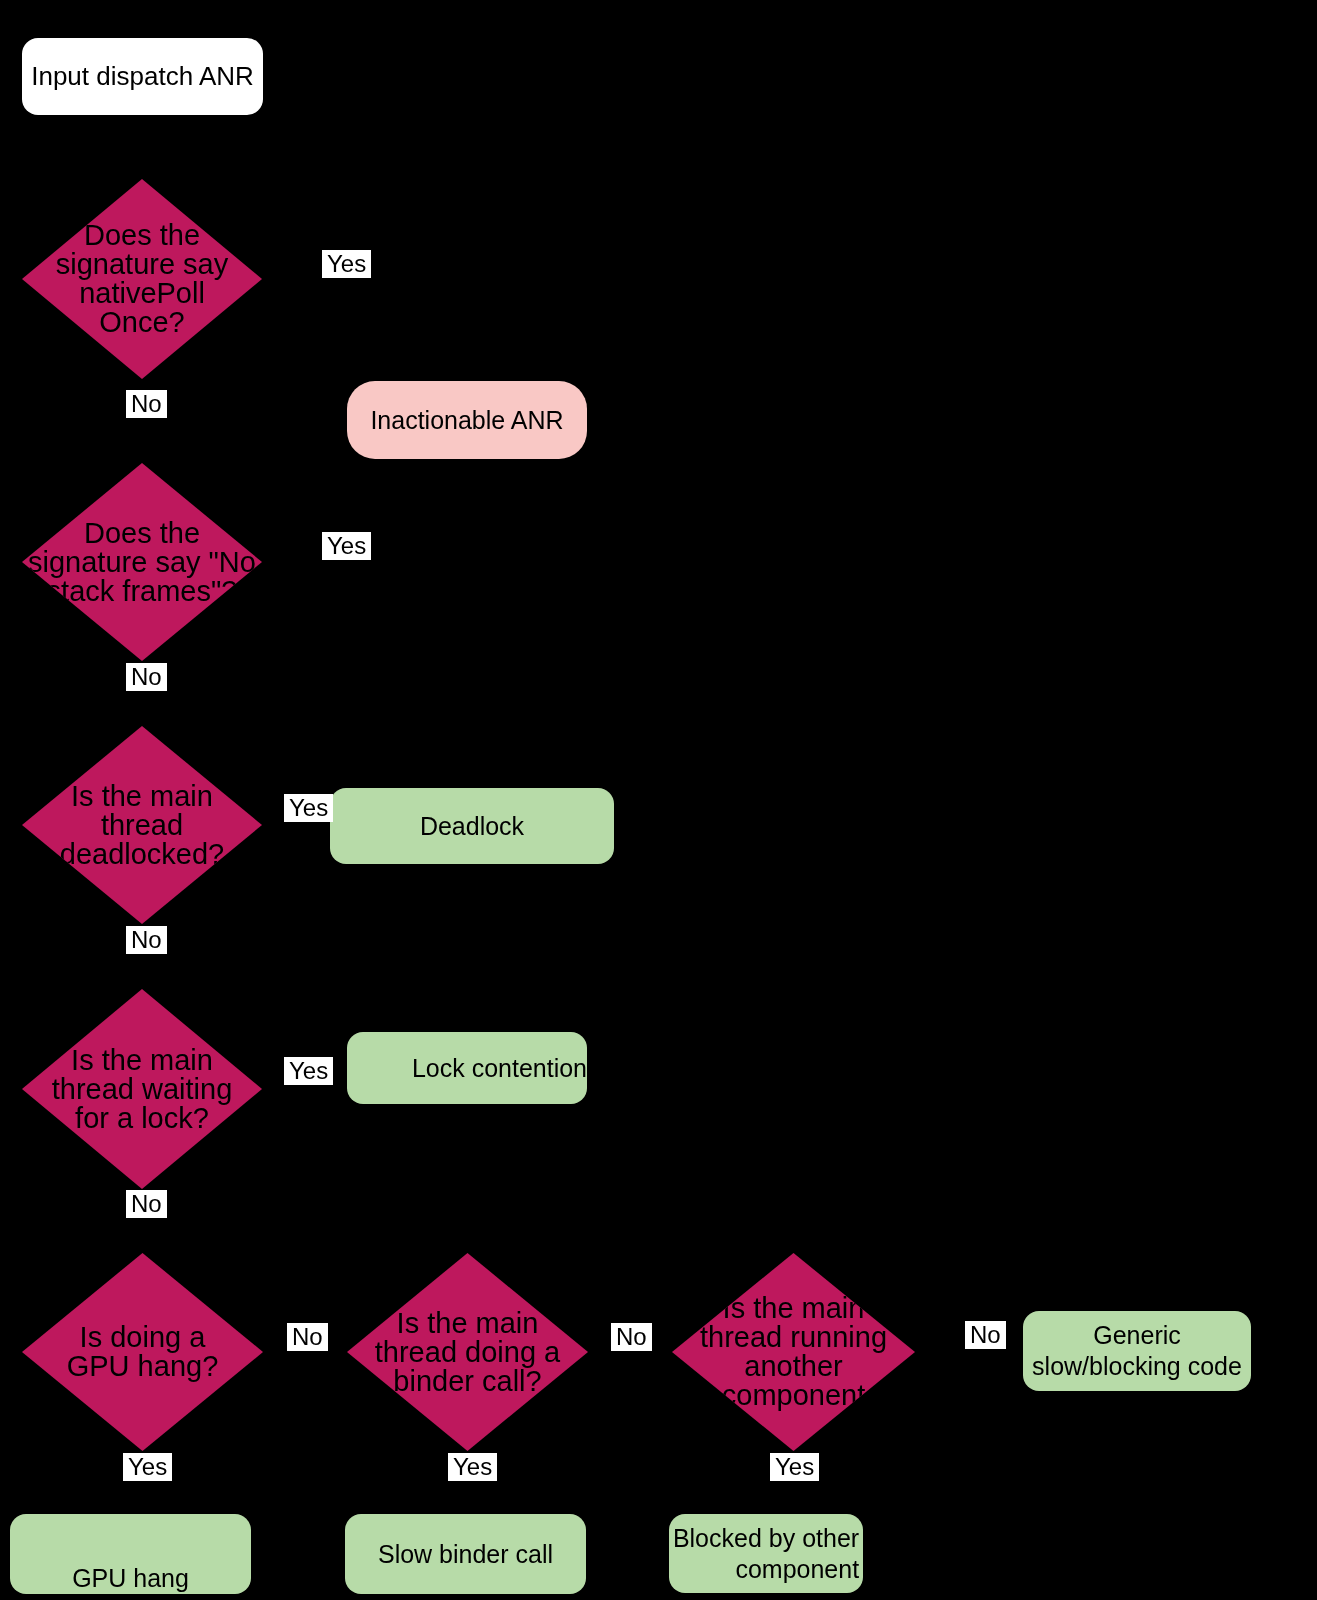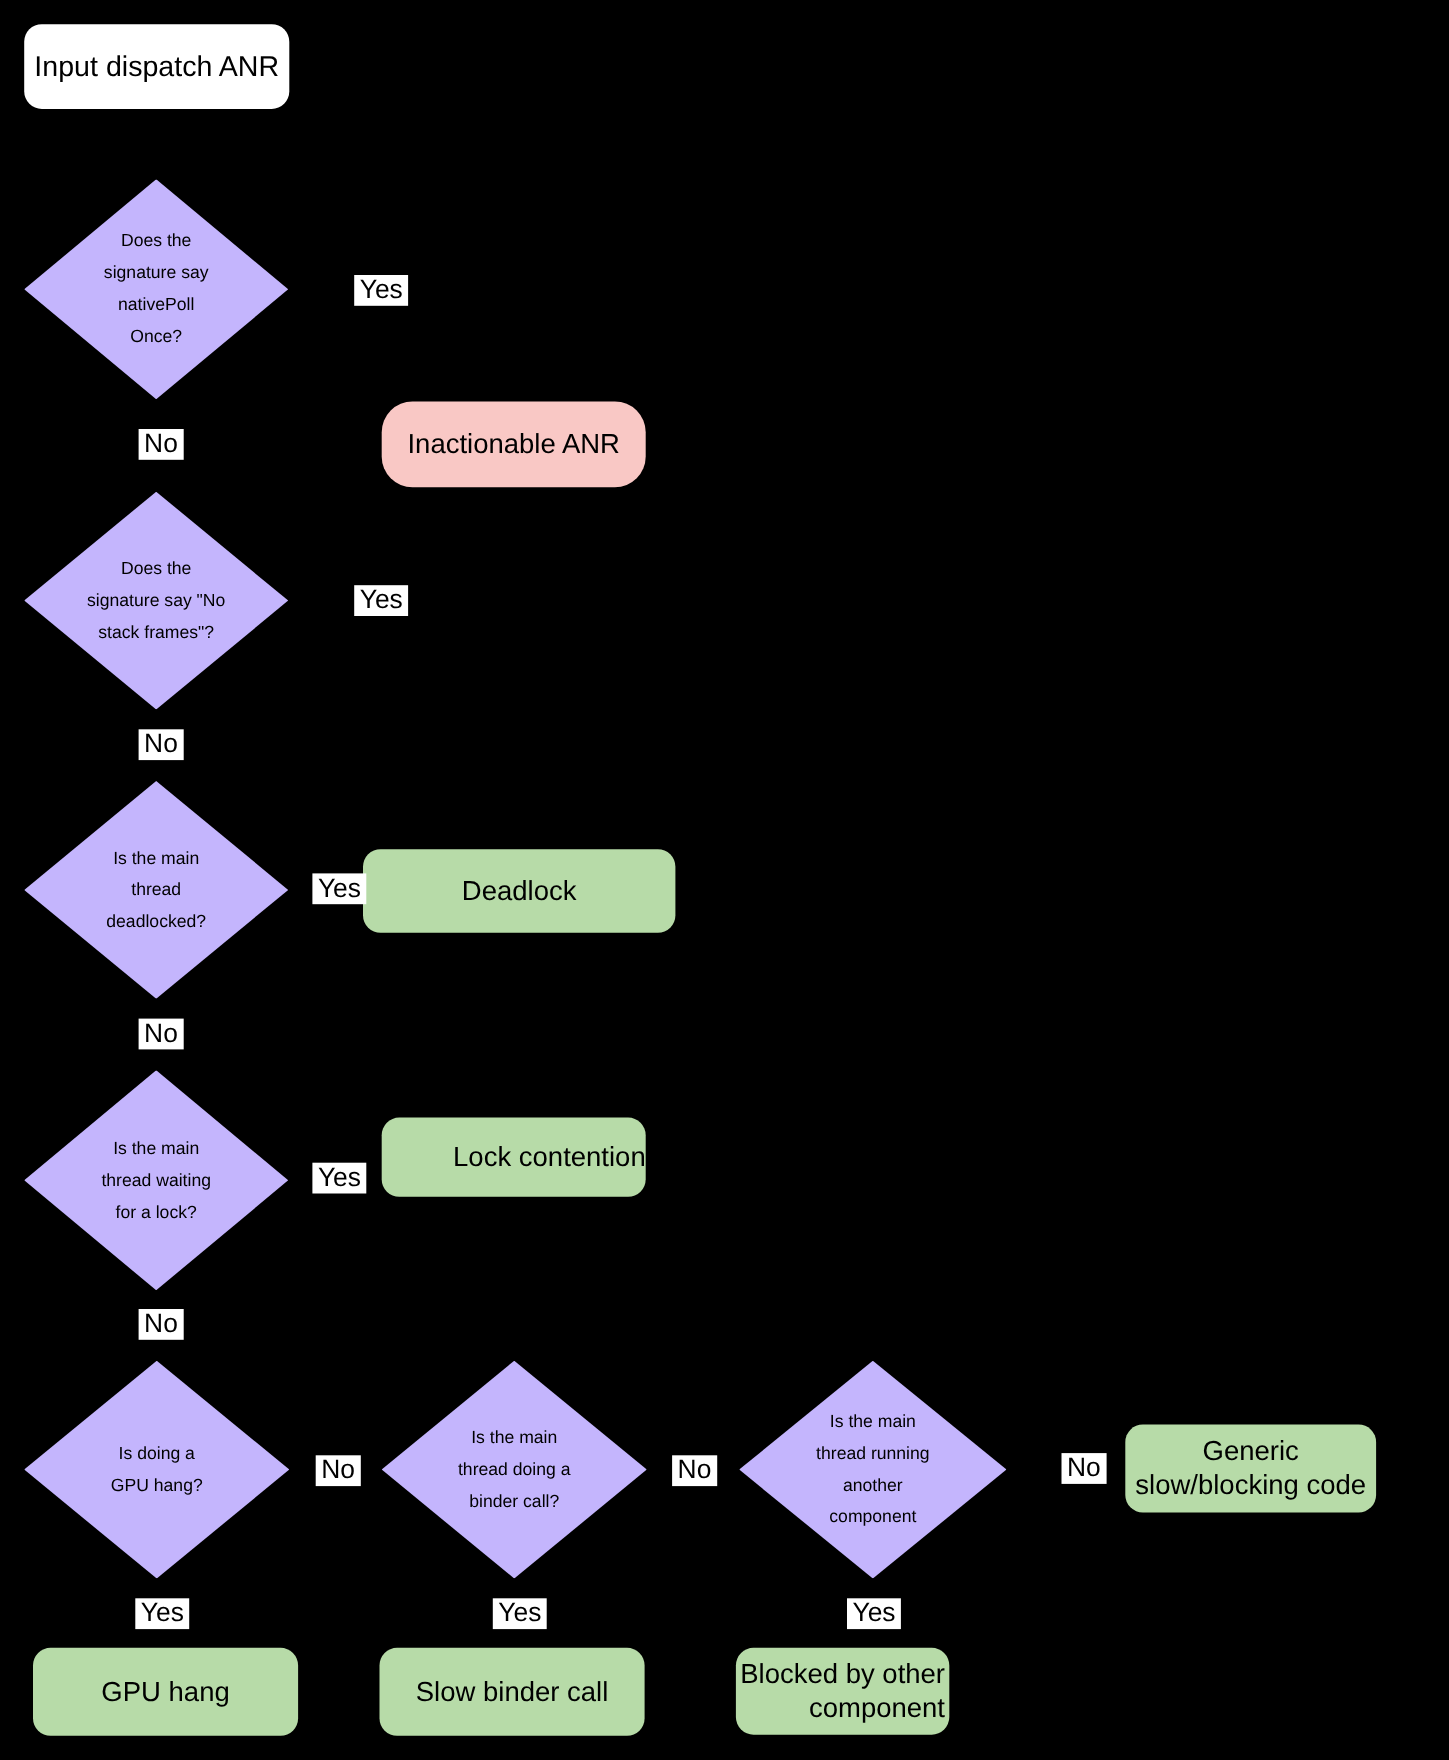--- a/index.html
+++ b/index.html
@@ -5,27 +5,27 @@
   html,body{margin:0;padding:0;}
   body{
     width:1317px;height:1600px;position:relative;overflow:hidden;
     background:#000000;
     font-family:"Liberation Sans",sans-serif;
   }
   #edges{position:absolute;left:0;top:0;z-index:1;}
   .node{
     position:absolute;z-index:2;
     display:flex;align-items:center;justify-content:center;
-    text-align:center;color:#000;
+    text-align:center;color:#000;margin-top:16px;
   }
   .node .label{white-space:pre-line;}
   .rect{background:#ffffff;border-radius:16px;font-size:25px;line-height:31px;}
   .start{font-size:26px;}
   .diamond{
-    background:#c4b5fd;font-size:16px;line-height:29px;
+    background:#be185d;font-size:29px;line-height:29px;
     clip-path:polygon(50% 0%,100% 50%,50% 100%,0% 50%);
   }
   .green{background:#b7dba8;}
   .pink{background:#f9c8c5;}
   .chip{
     position:absolute;z-index:3;background:#ffffff;color:#000;
     font-size:24px;line-height:28px;padding:0 5px;white-space:nowrap;
   }
 </style>
 </head>
@@ -113,21 +113,21 @@
 thread running
 another
 component</span>
 </div>
 
 <div class="node rect green" style="left:1023px;top:1295px;width:228px;height:80px;">
   <span class="label">Generic
 slow/blocking code</span>
 </div>
 
-<div class="node rect green" style="left:30px;top:1498px;width:241px;height:80px;">
+<div class="node rect green" style="left:10px;top:1498px;width:241px;height:80px;align-items:flex-end;">
   <span class="label">GPU hang</span>
 </div>
 
 <div class="node rect green" style="left:345px;top:1498px;width:241px;height:80px;">
   <span class="label">Slow binder call</span>
 </div>
 
 <div class="node rect green" style="left:669px;top:1498px;width:194px;height:79px;text-align:right;">
   <span class="label">Blocked by other
 component</span>

